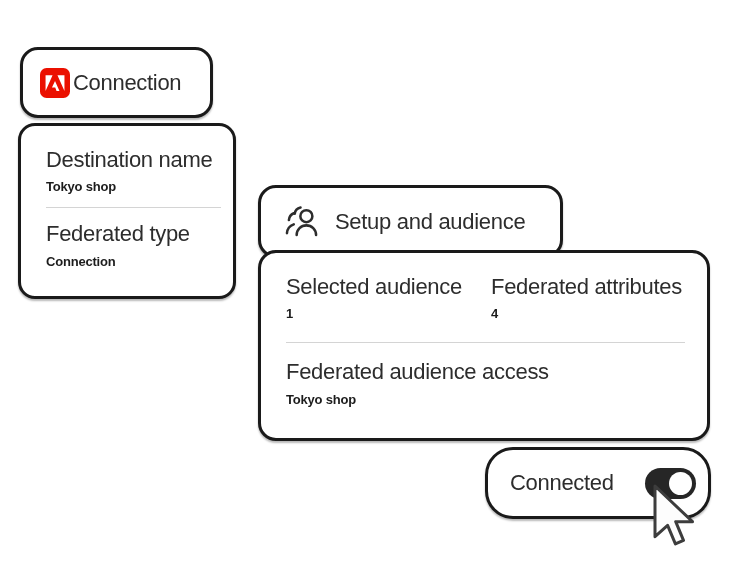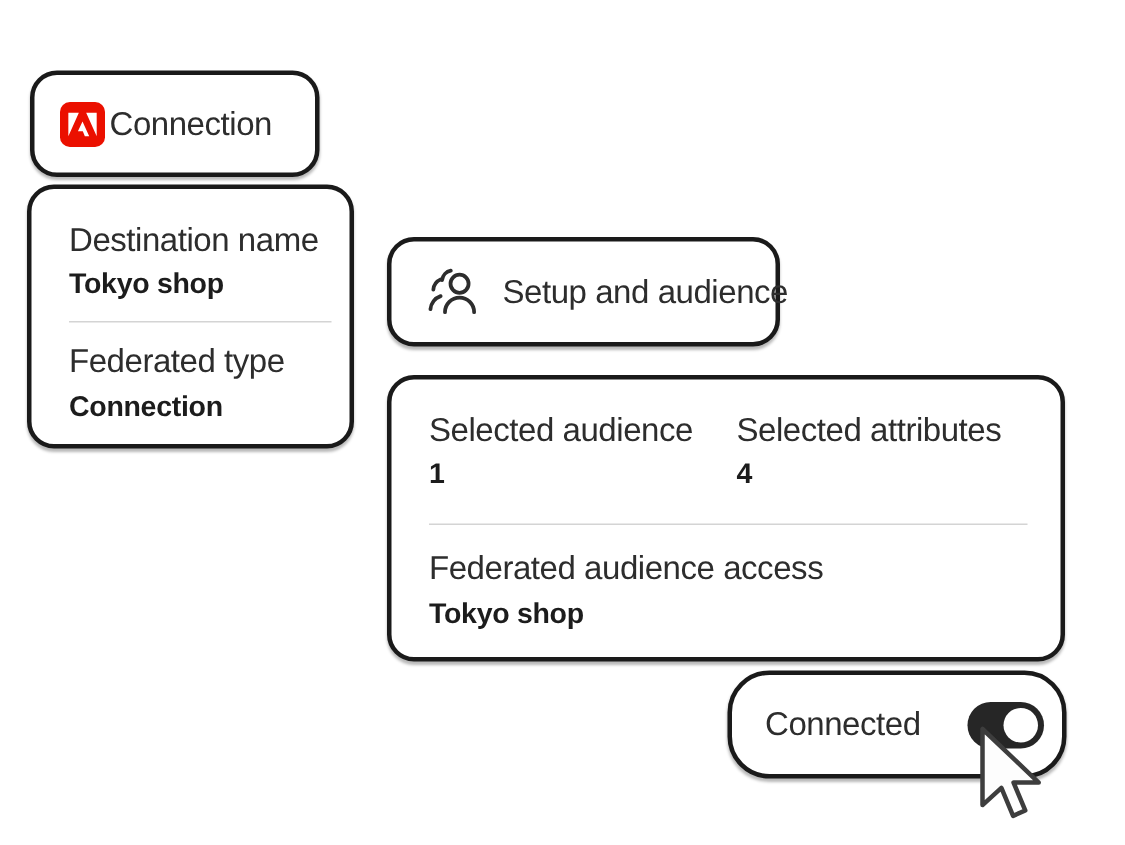--- a/index.html
+++ b/index.html
@@ -37,21 +37,21 @@
     white-space:nowrap;
   }
   .field-label{
     font-size:22px;
     letter-spacing:-0.3px;
     line-height:1.2;
     color:var(--text_primary);
     white-space:nowrap;
   }
   .field-value{
-    font-size:19px;
+    font-size:13px;
     font-weight:bold;
     letter-spacing:-0.2px;
     margin-top:6px;
     color:var(--text_value);
     white-space:nowrap;
   }
   .divider{
     height:1px;
     background:var(--divider);
     border:none;
@@ -62,26 +62,27 @@
     left:20px; top:47px; width:193px; height:71px;
     display:flex; align-items:center;
     padding:0 12px 0 17px; gap:3px;
   }
   #card-connection .logo{width:30px;height:30px;flex:0 0 auto;display:block;}
 
   
   #card-details{
     left:18px; top:123px; width:218px; height:176px;
     padding:21px 10px 0 25px;
+    border-radius:17px;
   }
   #card-details .divider{margin:13px 2px 13px 0;}
 
   
   #card-setup{
-    left:258px; top:158px; width:262px; height:73px;
+    left:258px; top:185px; width:305px; height:73px;
     display:flex; align-items:center;
     padding:0 14px 0 24px; gap:16px;
   }
   #card-setup .aud-icon{width:34px;height:33px;flex:0 0 auto;display:block;}
 
   
   #card-summary{
     left:258px; top:250px; width:452px; height:191px;
     padding:21px 20px 0 25px;
   }
@@ -157,21 +158,21 @@
   <span class="hdr-label">Setup and audience</span>
 </div>
 
 <div class="card" id="card-summary">
   <div class="stats">
     <div class="stat">
       <div class="field-label">Selected audience</div>
       <div class="field-value">1</div>
     </div>
     <div class="stat">
-      <div class="field-label">Selected attributes</div>
+      <div class="field-label">Federated attributes</div>
       <div class="field-value">4</div>
     </div>
   </div>
   <hr class="divider">
   <div>
     <div class="field-label">Federated audience access</div>
     <div class="field-value">Tokyo shop</div>
   </div>
 </div>
 

